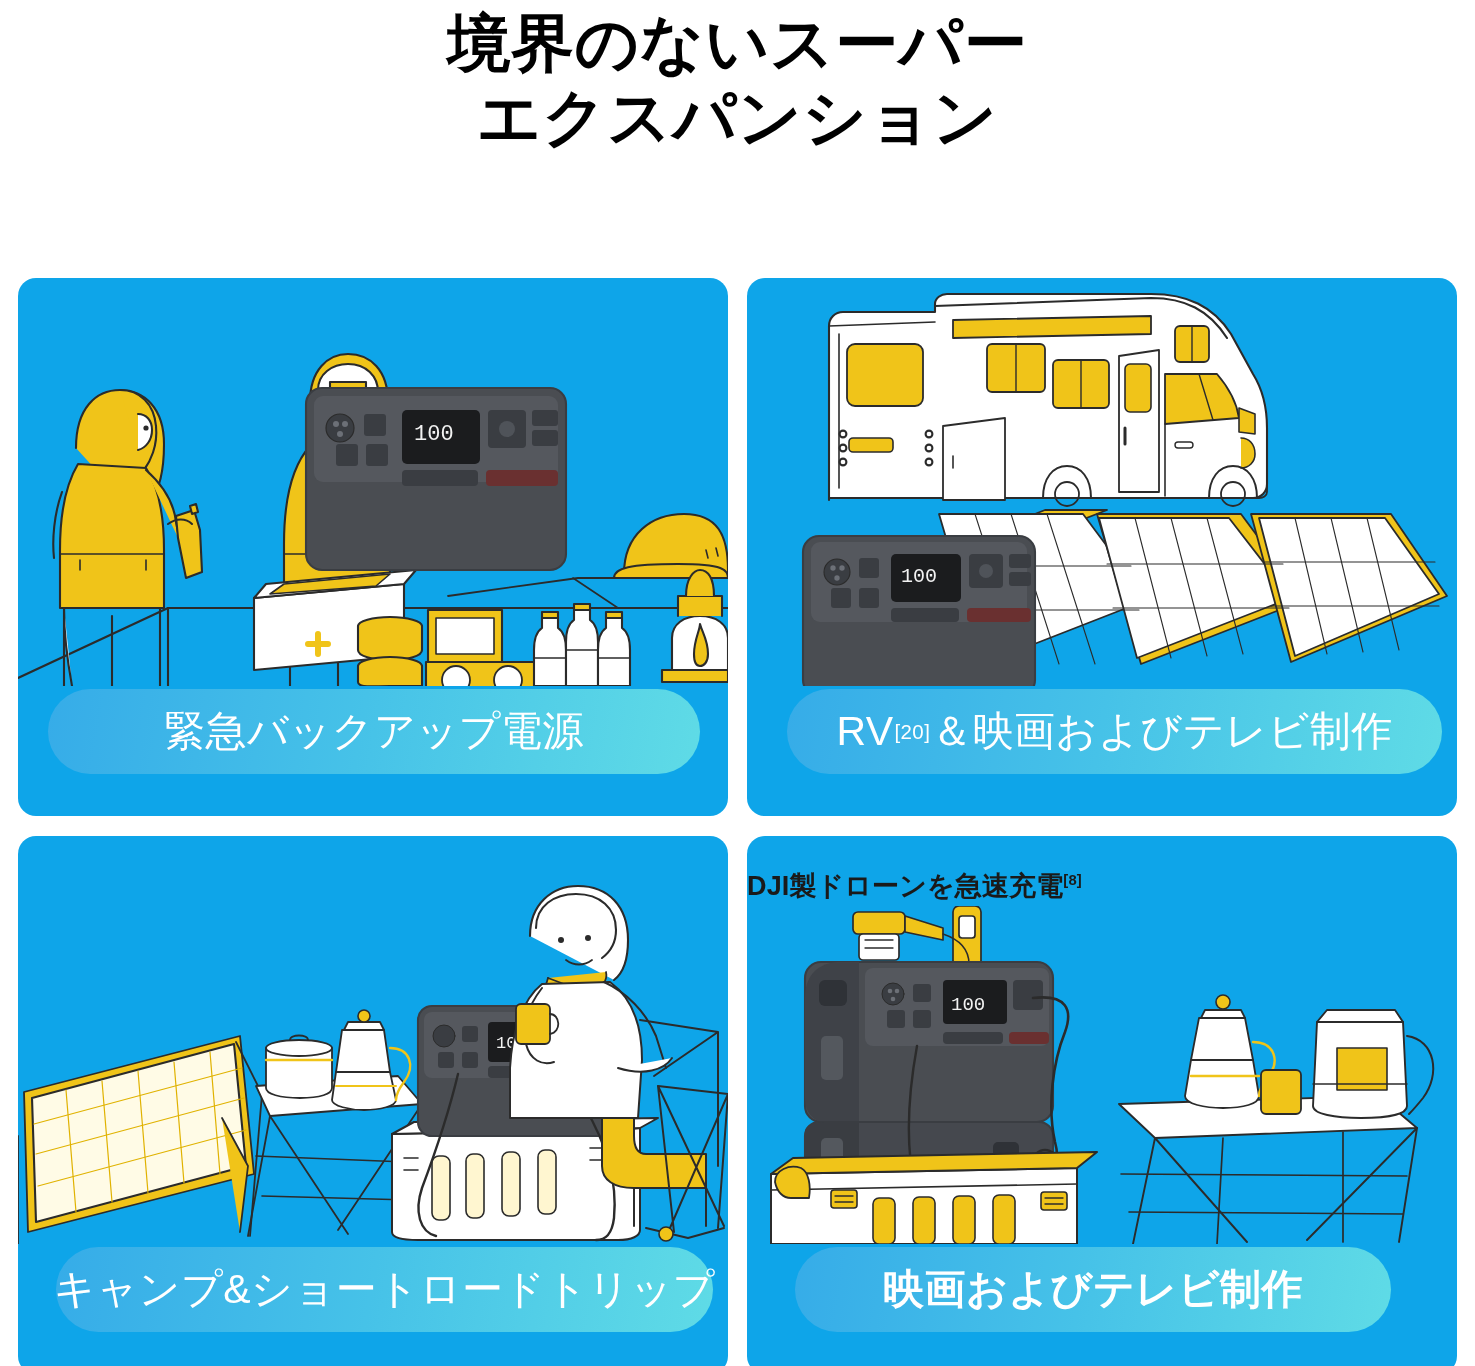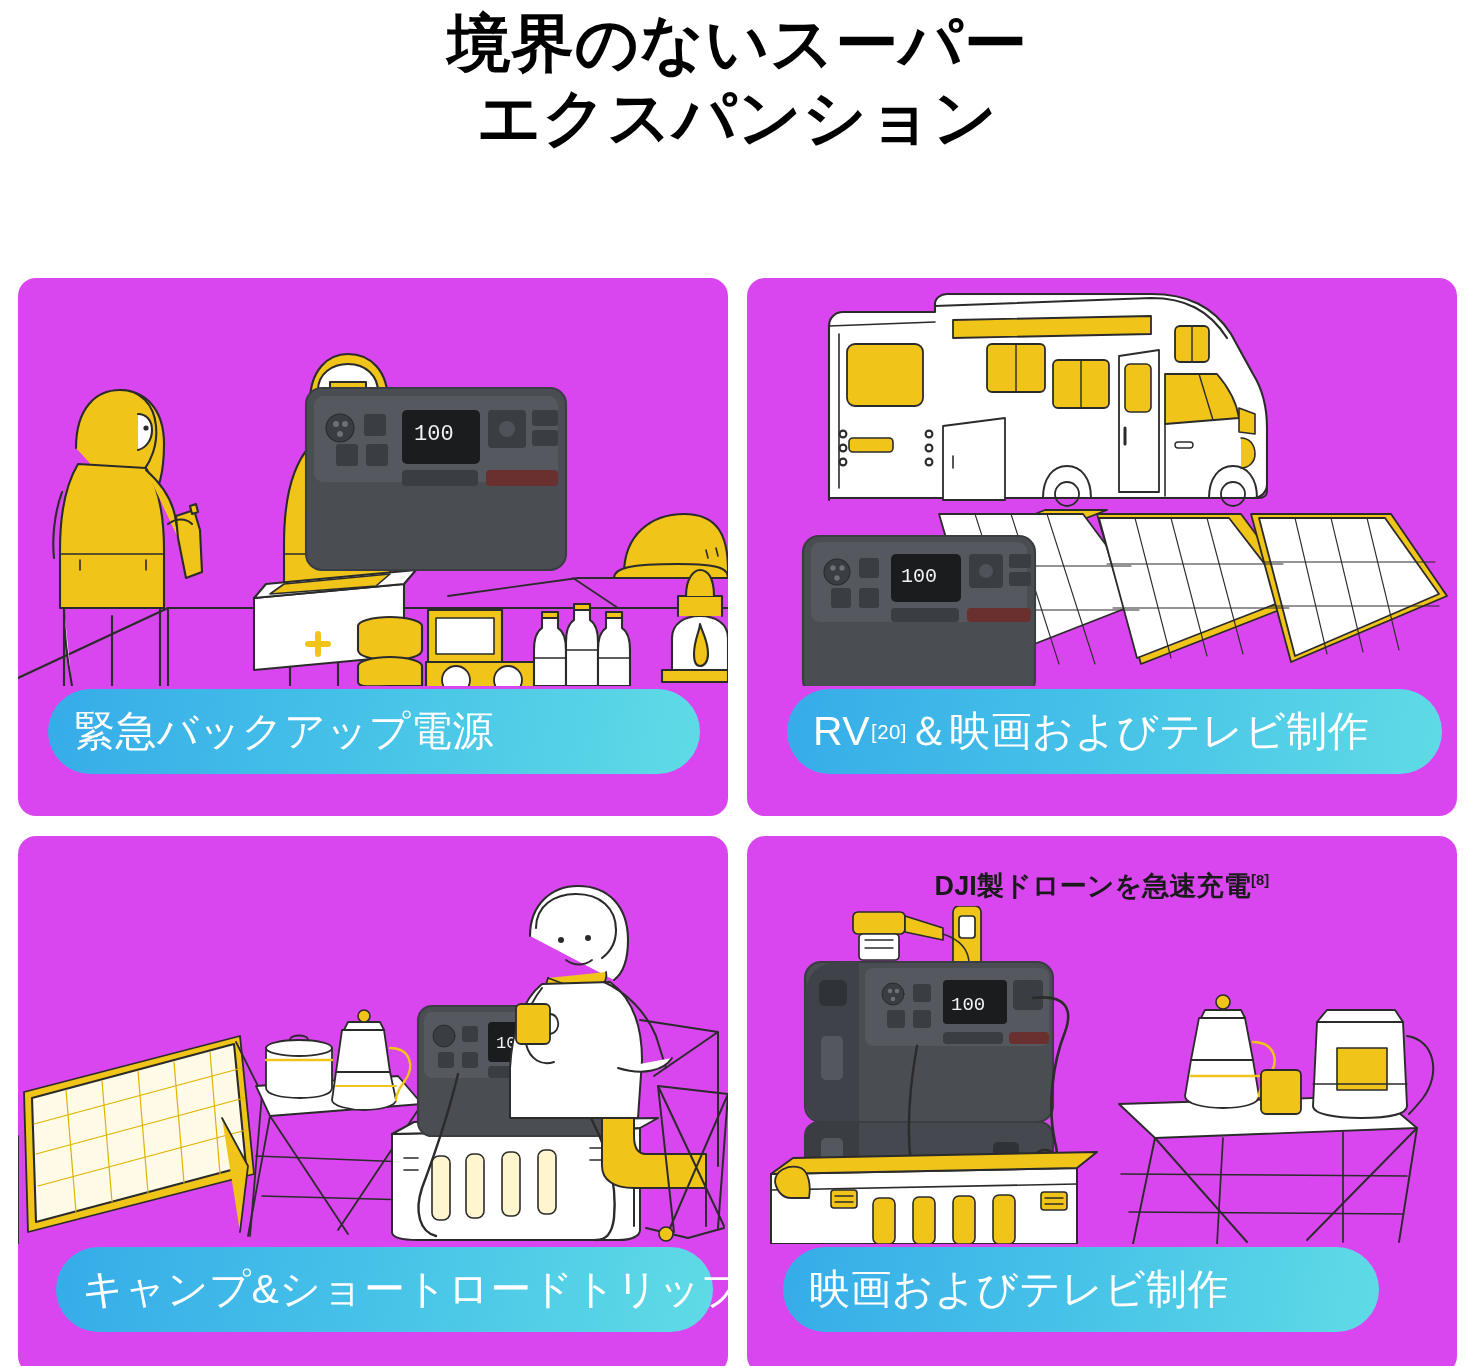--- a/index.html
+++ b/index.html
@@ -35,21 +35,21 @@
     left: 18px;
     top: 278px;
     width: 1439px;
     display: grid;
     grid-template-columns: 710px 710px;
     grid-template-rows: 538px 538px;
     gap: 20px 19px;
   }
   .card {
     position: relative;
-    background: #d946ef;
+    background: #0ea5e9;
     border-radius: 18px;
     overflow: hidden;
   }
 
   .card-art {
     position: absolute;
     left: 0; right: 0; top: 0;
     bottom: 130px;
   }
   .card-art svg { width: 100%; height: 100%; display: block; }
@@ -57,45 +57,46 @@
   
   .pill {
     position: absolute;
     left: 30px;
     bottom: 42px;
     height: 85px;
     border-radius: 44px;
     background: linear-gradient(100deg, #36ace8 0%, #46c2e8 48%, #5fdbe6 100%);
     display: flex;
     align-items: center;
+    justify-content: center;
     color: #ffffff;
     font-size: 41px;
     font-weight: 500;
     letter-spacing: 0.01em;
     white-space: nowrap;
     padding: 0 26px;
     box-sizing: border-box;
   }
   .pill.w1 { width: 652px; }
   .pill.w2 { width: 655px; left: 40px; }
   .pill.w3 { width: 657px; left: 38px; }
-  .pill.w4 { width: 596px; left: 36px; }
+  .pill.w4 { width: 596px; left: 48px; font-weight: bold; }
   .pill sup {
     font-size: 0.5em;
     vertical-align: super;
     line-height: 0;
     margin: 0 1px 0 1px;
   }
 
   
   .card-caption {
     position: absolute;
     top: 32px;
     left: 0; right: 0;
-    text-align: center;
+    text-align: left;
     font-size: 27px;
     font-weight: bold;
     color: #1a1a1a;
     letter-spacing: 0.005em;
   }
   .card-caption sup {
     font-size: 0.55em;
     vertical-align: super;
     line-height: 0;
   }

